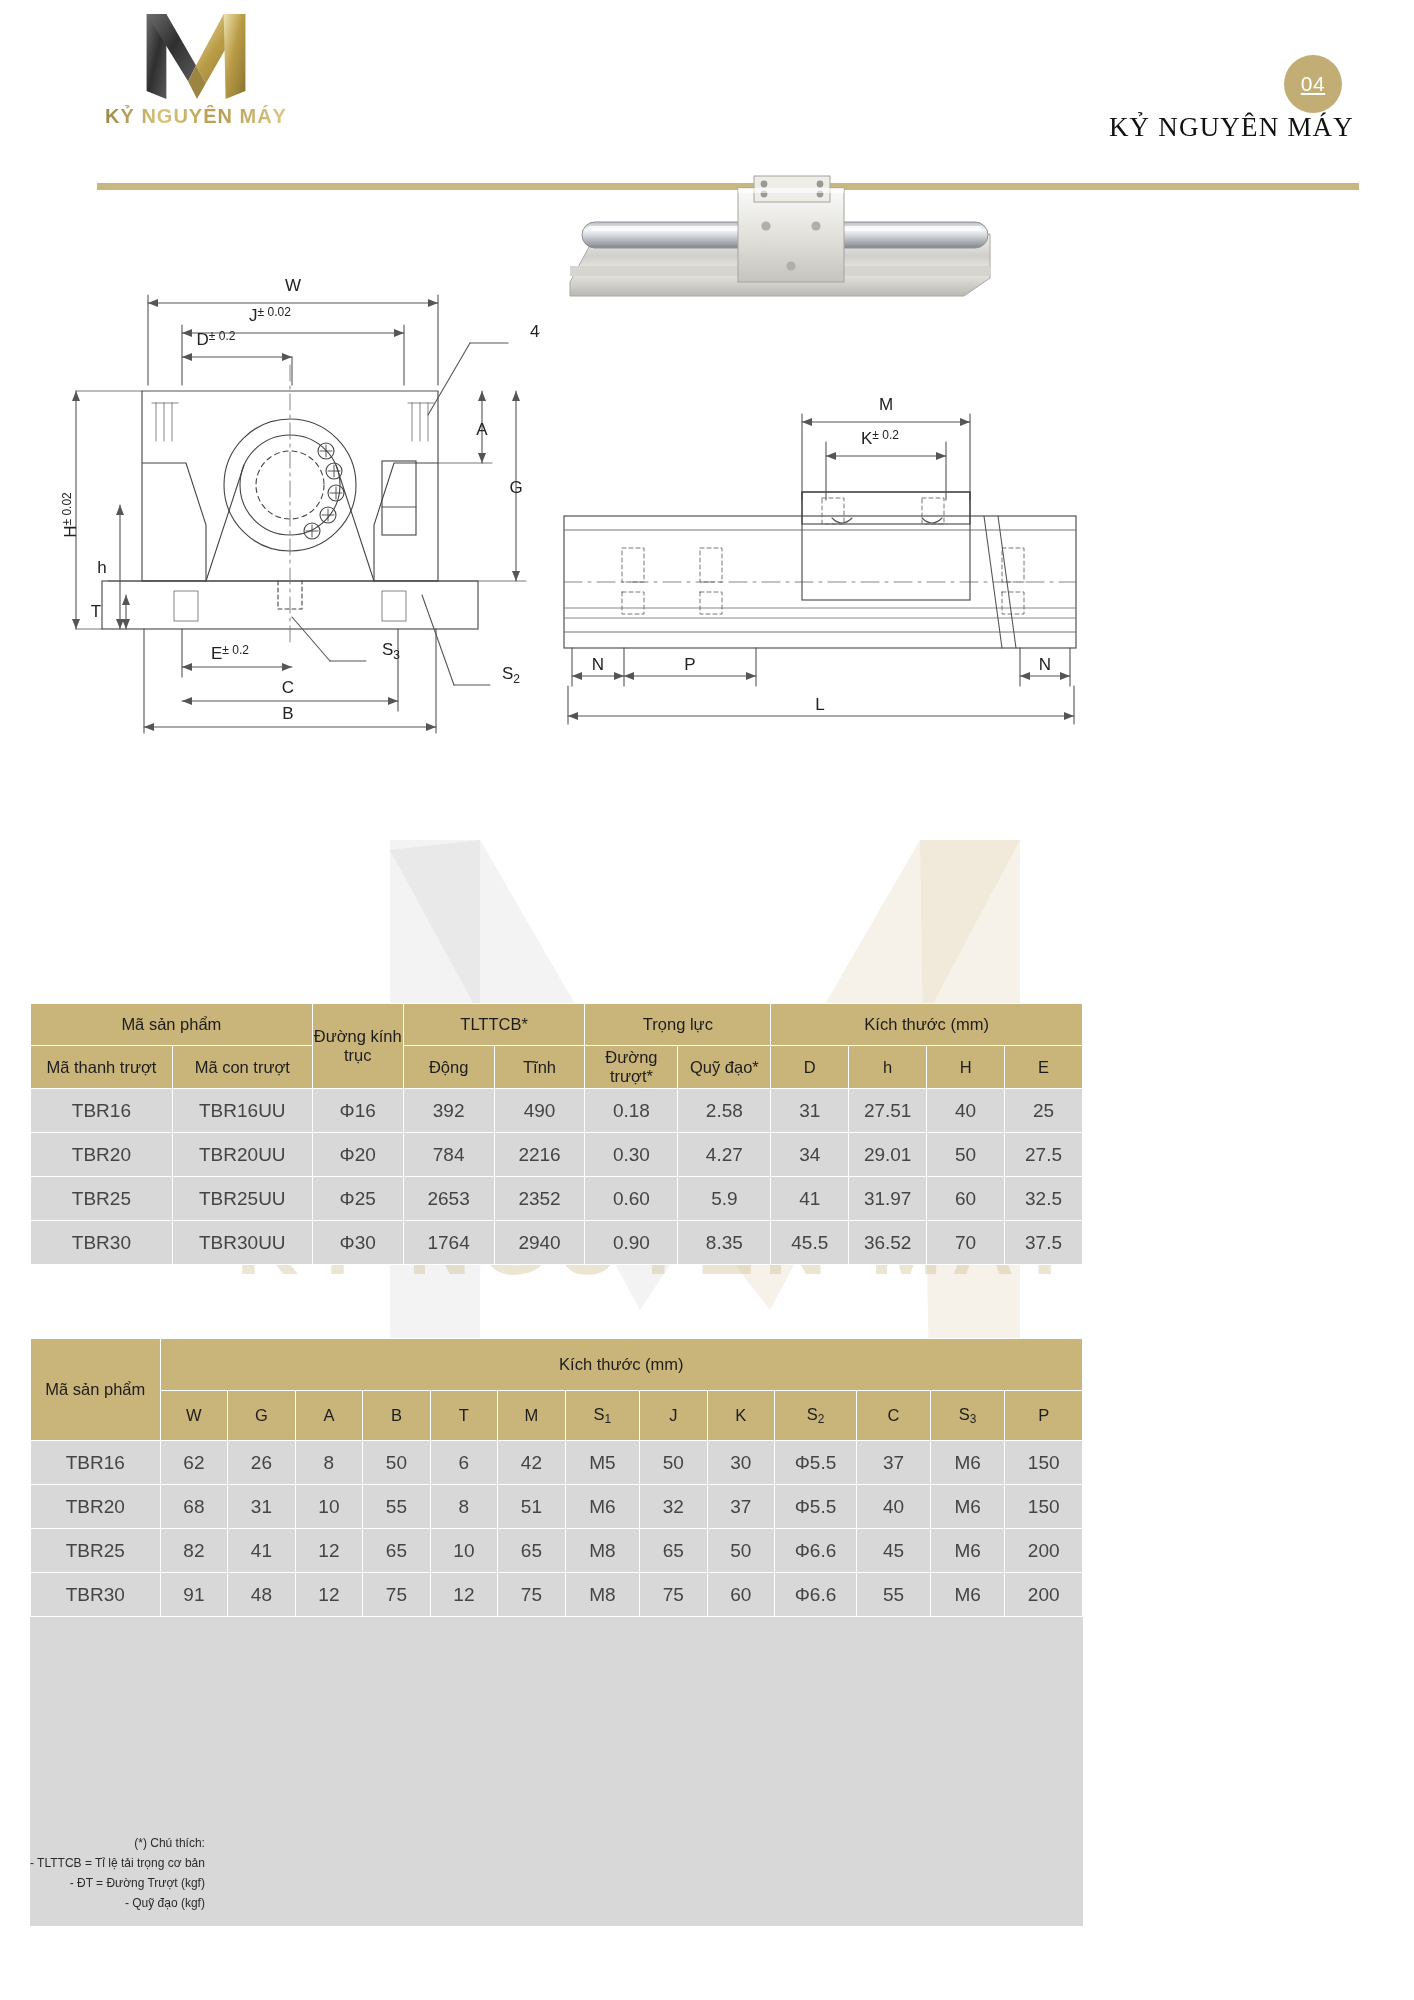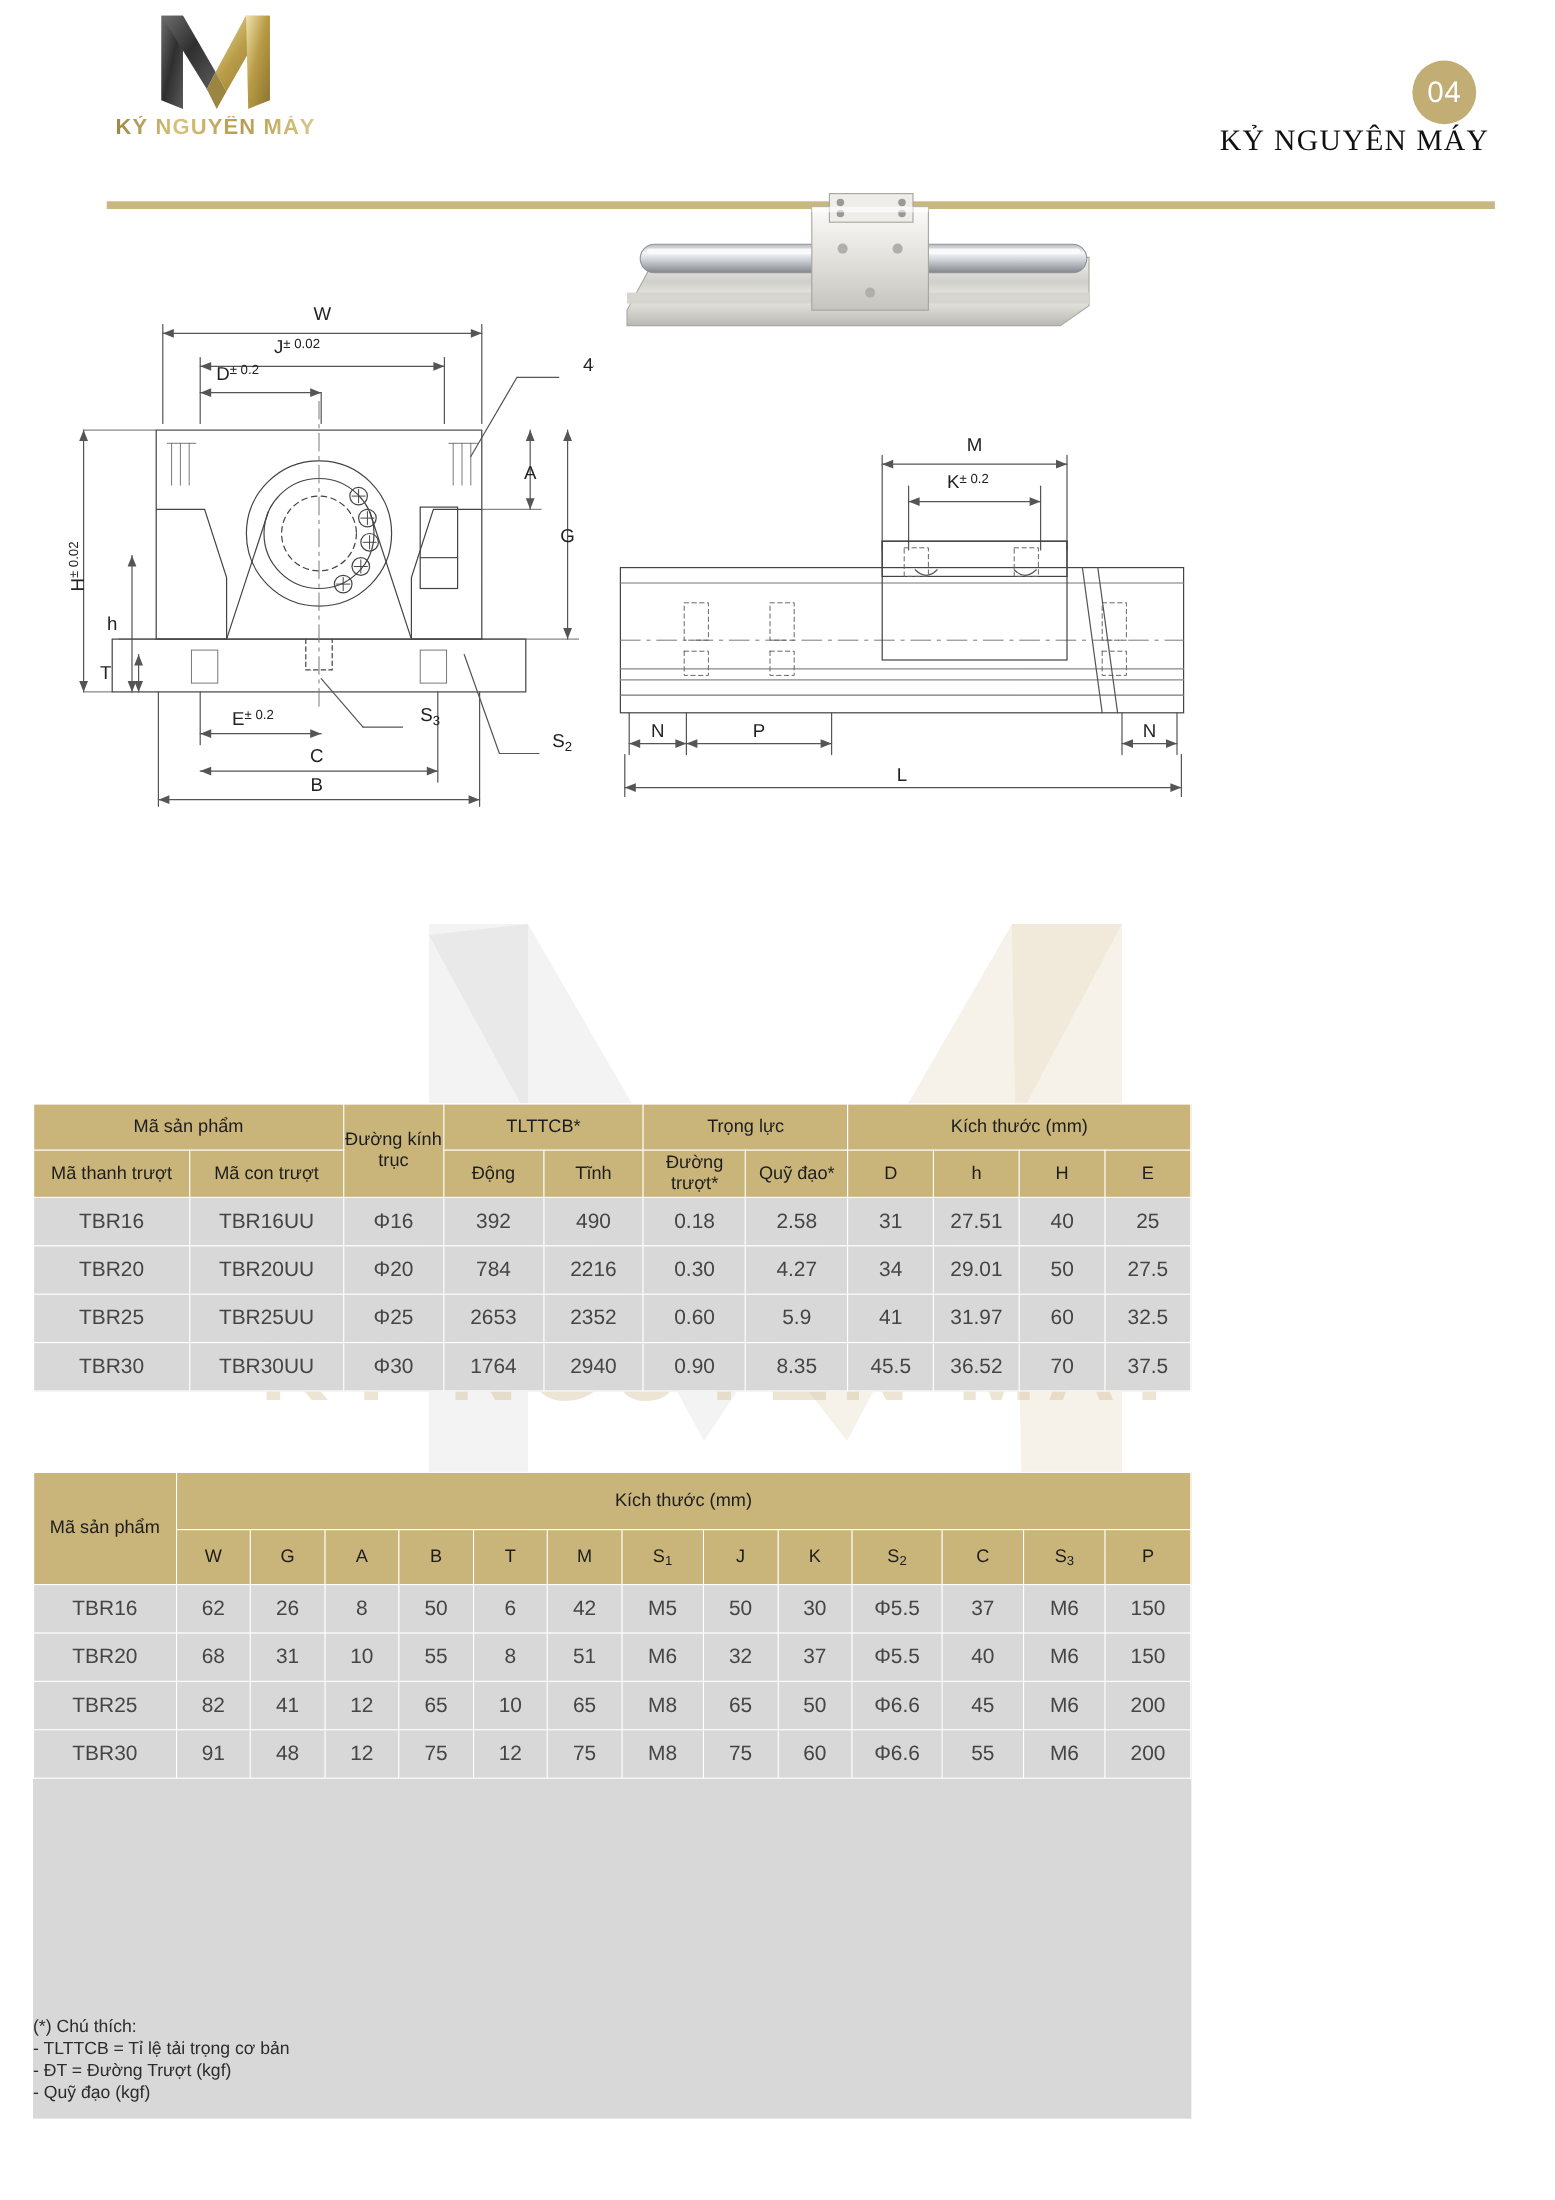--- a/index.html
+++ b/index.html
@@ -19,21 +19,21 @@
     margin-top: 6px; font-size: 20px; letter-spacing: 1px; font-weight: 700;
     background: linear-gradient(90deg,#8a7436 0%,#d9c279 35%,#b79b4d 60%,#e4d49a 100%);
     -webkit-background-clip: text; background-clip: text; color: transparent;
     font-family: "Liberation Sans", sans-serif;
   }
   .page-badge {
     position: absolute; right: 72px; top: 55px;
     width: 58px; height: 58px; border-radius: 50%;
     background: #c2ad74; color: #fff;
     display: flex; align-items: center; justify-content: center;
-    font-size: 27px; letter-spacing: .5px;
+    font-size: 21px; letter-spacing: .5px; text-decoration: underline;
   }
   .brand-right {
     position: absolute; right: 60px; top: 112px;
     font-family: "Liberation Serif", serif;
     font-size: 27px; letter-spacing: 1.2px; color: #111;
   }
   .gold-rule {
     position: absolute; left: 97px; right: 55px; top: 183px;
     height: 7px; background: #c8b87f;
   }
@@ -81,21 +81,21 @@
 
   .sub { font-size: .72em; vertical-align: -0.22em; }
 
   
   .notes-panel {
     position: absolute; left: 30px; top: 1528px;
     width: 1053px; height: 398px; background: #d8d8d8;
   }
   .notes {
     position: absolute; left: 30px; top: 1833px;
-    font-size: 16px; line-height: 20px; color: #2b2b2b;
+    font-size: 12px; line-height: 20px; color: #2b2b2b; text-align: right;
   }
 
   
   .footer-bar { position: absolute; left: 0; top: 1944px; width: 1414px; height: 56px; background:#fff; }
 </style>
 </head>
 <body>
 
 <div class="page">
 

